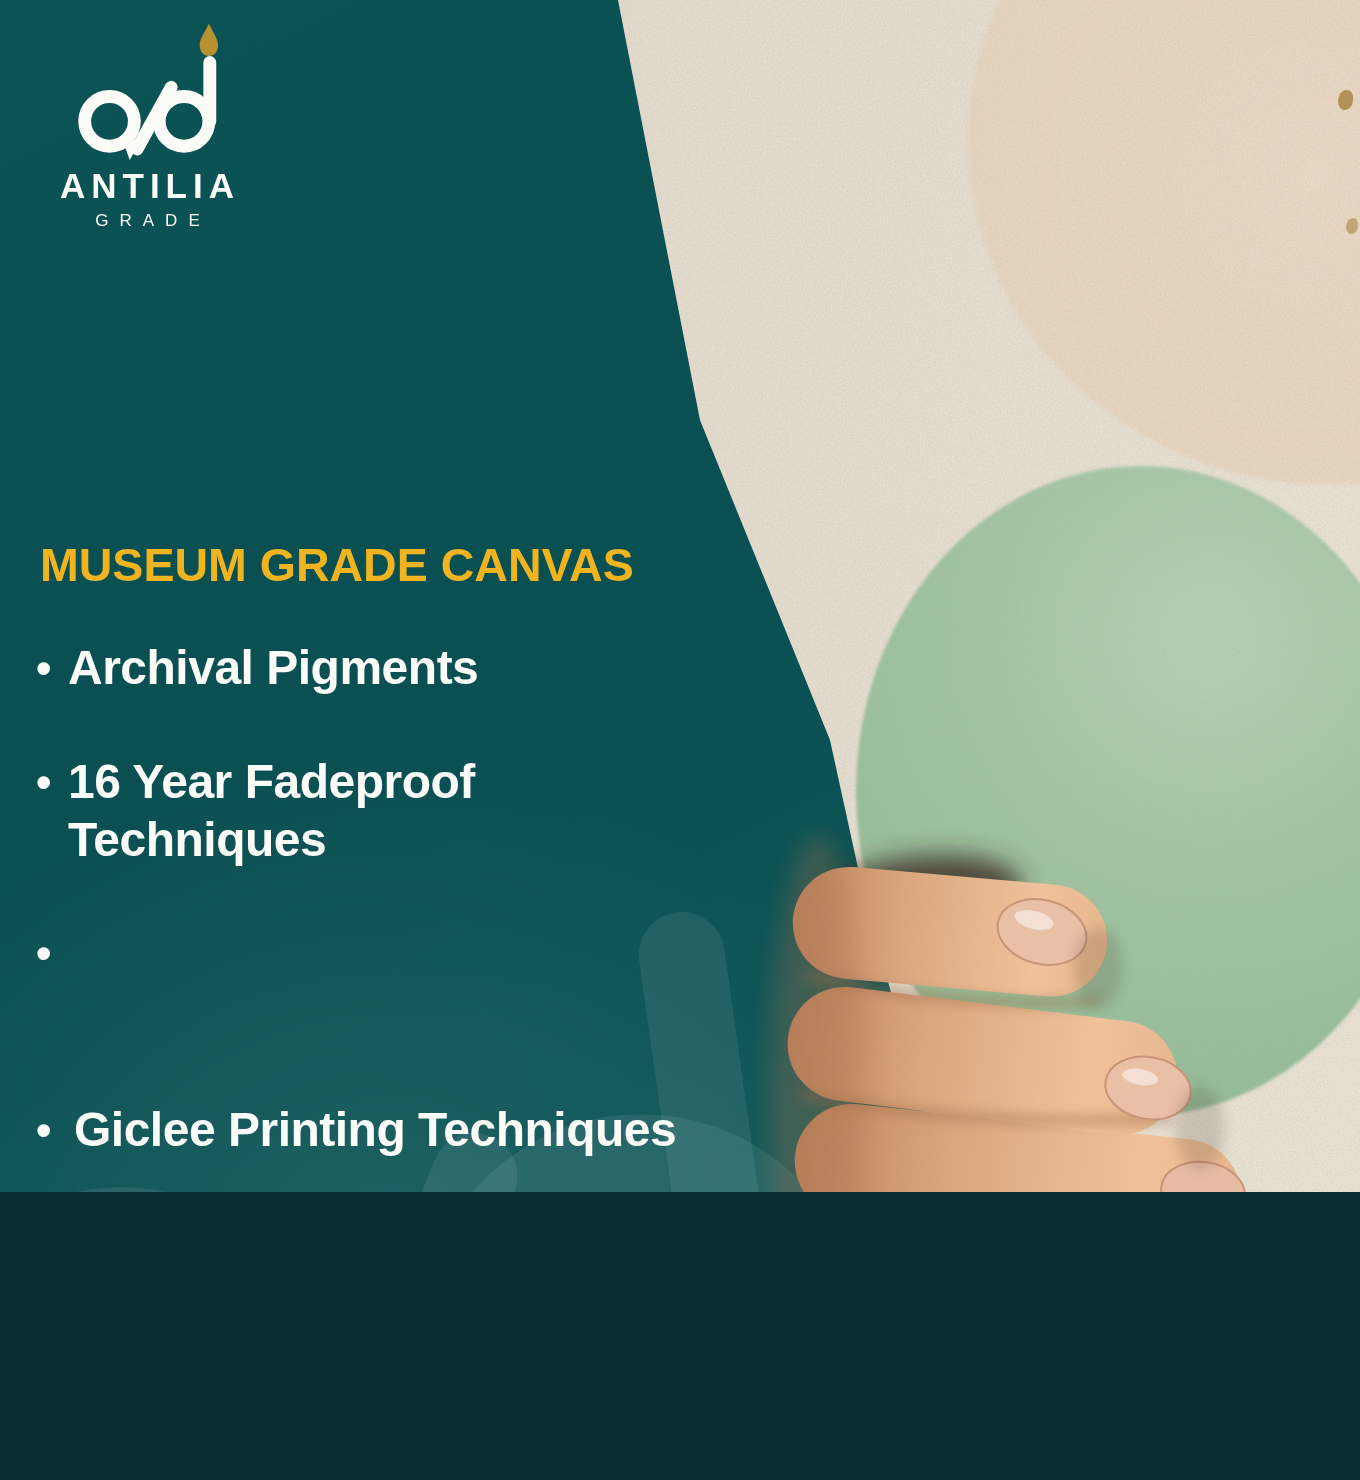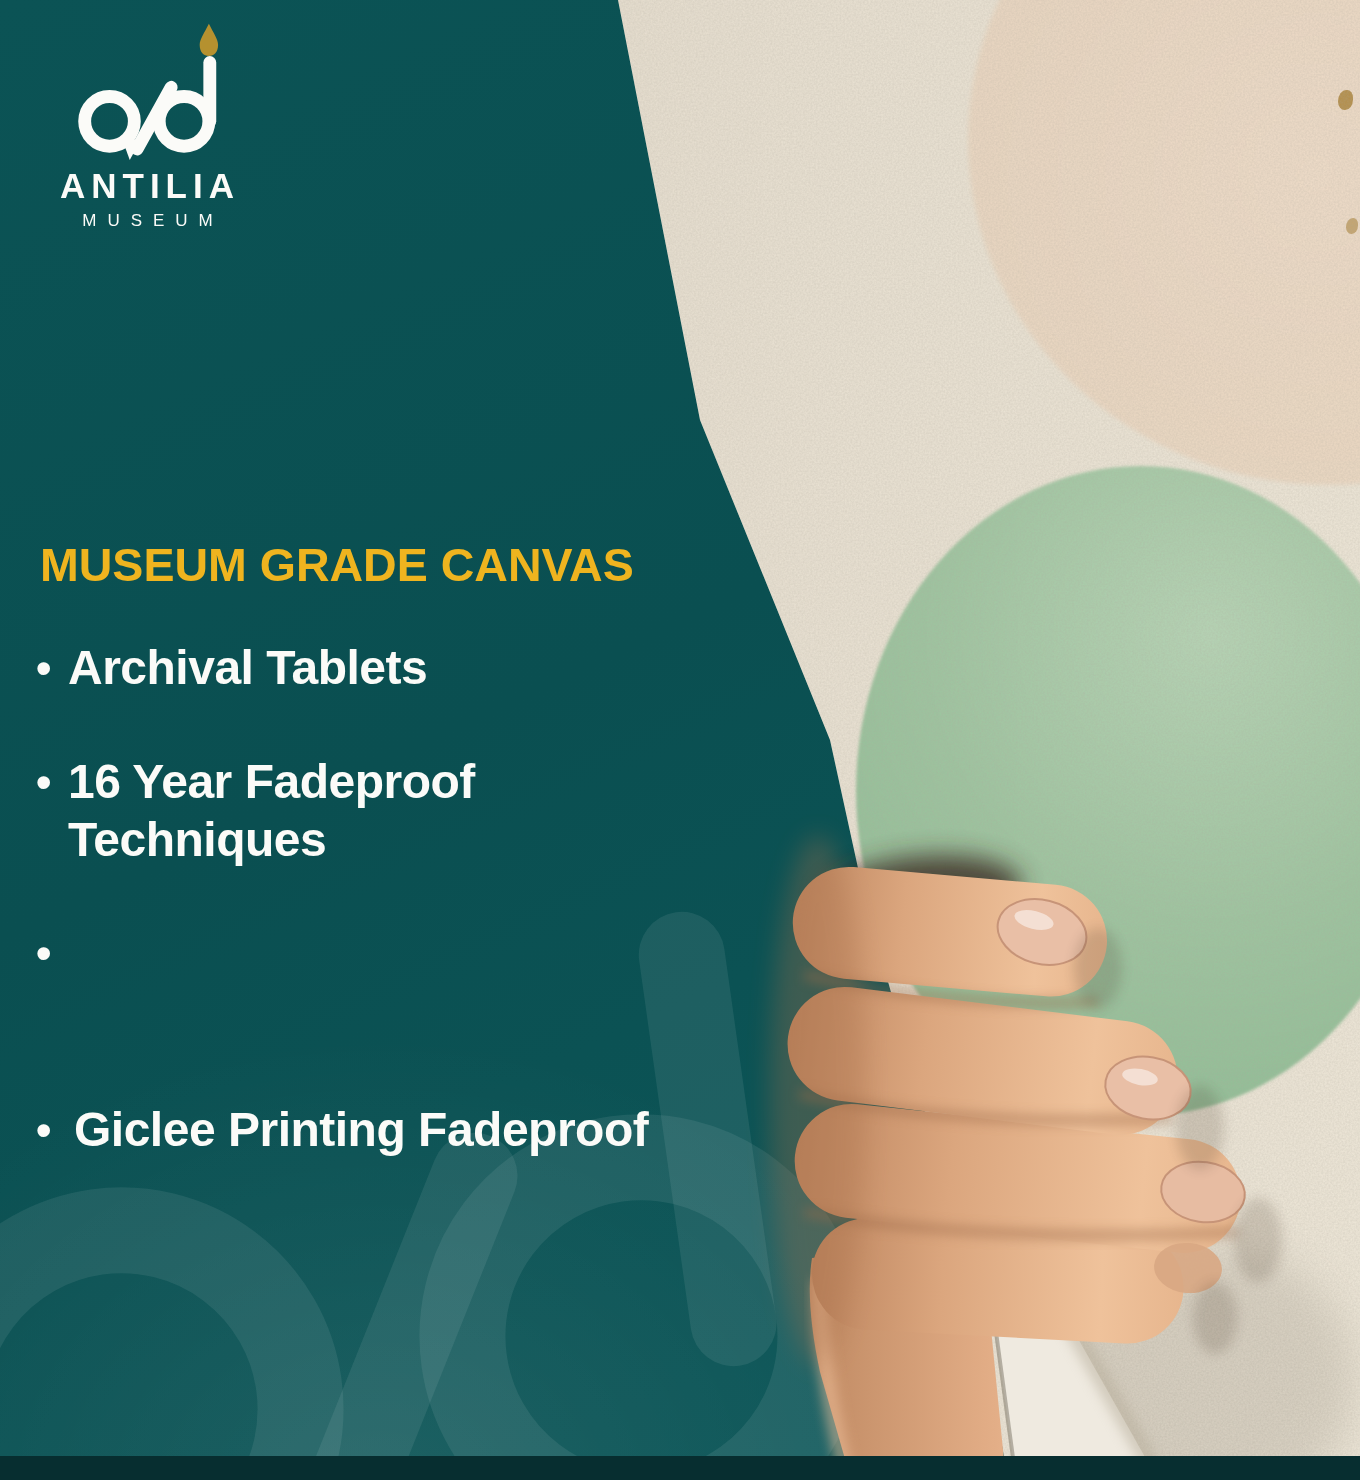--- a/index.html
+++ b/index.html
@@ -1,17 +1,17 @@
 <!DOCTYPE html>
 <html style="--background-teal: #0B5355; --accent-yellow: #EFB41F; --text-white: #FBFBF8; --logo-gold: #B5912F; --canvas-cream: #EAE2D3; --artwork-green: #9CC59F; --artwork-blush: #EED9C3; --watermark-tint: rgba(255,255,255,0.08);"><head>
 <meta charset="utf-8">
 <style>
   html,body{margin:0;padding:0;background:#072e30;}
   .stage{
-    position:relative;width:1360px;height:1456px;overflow:hidden;
+    position:relative;width:1360px;height:1192px;overflow:hidden;
     background:linear-gradient(155deg, var(--background-teal,#0B5355) 0%, #0A4F51 45%, #0D585A 100%);
     font-family:"Liberation Sans", sans-serif;
   }
   
   .glow{position:absolute;inset:0;pointer-events:none;
     background:radial-gradient(900px 720px at 28% 103%, rgba(255,255,255,.07), rgba(255,255,255,0) 65%);}
   .watermark{position:absolute;left:0;top:0;pointer-events:none;}
 
   
   .logo{position:absolute;left:44px;top:22px;width:212px;text-align:center;}
@@ -81,47 +81,47 @@
       <path d="M144,-14 C139,-4 134,3 134,9 C134,17 138.5,21 144,21 C149.5,21 154,17 154,9 C154,3 149,-4 144,-14 Z" fill="#B5912F"></path>
       <g fill="none" stroke="#FBFBF8" stroke-width="14">
         <circle cx="36" cy="92" r="27"></circle>
         <circle cx="117" cy="92" r="27"></circle>
         <line x1="145" y1="28" x2="145" y2="92" stroke-linecap="round"></line>
         <line x1="103" y1="55" x2="66" y2="122" stroke-linecap="round"></line>
       </g>
       <path d="M70,112 L58,134 L50,112 Z" fill="#FBFBF8"></path>
     </svg>
     <div class="brand-name">ANTILIA</div>
-    <div class="brand-sub">MUSEUM</div>
+    <div class="brand-sub">GRADE</div>
   </header>
 
   <h1 class="headline">MUSEUM GRADE CANVAS</h1>
 
   <ul class="features">
     <li class="feature f0">
       <span class="dot">•</span>
       <span class="lines">
-        <span>Archival Tablets</span>
+        <span>Archival Pigments</span>
         <span></span>
       </span>
     </li>
     <li class="feature f1">
       <span class="dot">•</span>
       <span class="lines">
         <span>16 Year Fadeproof</span>
         <span>Techniques</span>
       </span>
     </li>
     <li class="feature f2">
       <span class="dot">•</span>
     </li>
     <li class="feature f3">
       <span class="dot">•</span>
       <span class="lines">
-        <span>Giclee Printing Fadeproof</span>
+        <span>Giclee Printing Techniques</span>
       </span>
     </li>
   </ul>
 
   <div class="photo">
     <div class="canvas-cut">
       <div class="face"></div>
       <div class="blush"></div>
       <div class="green"></div>
       <div class="edge-shade"></div>

